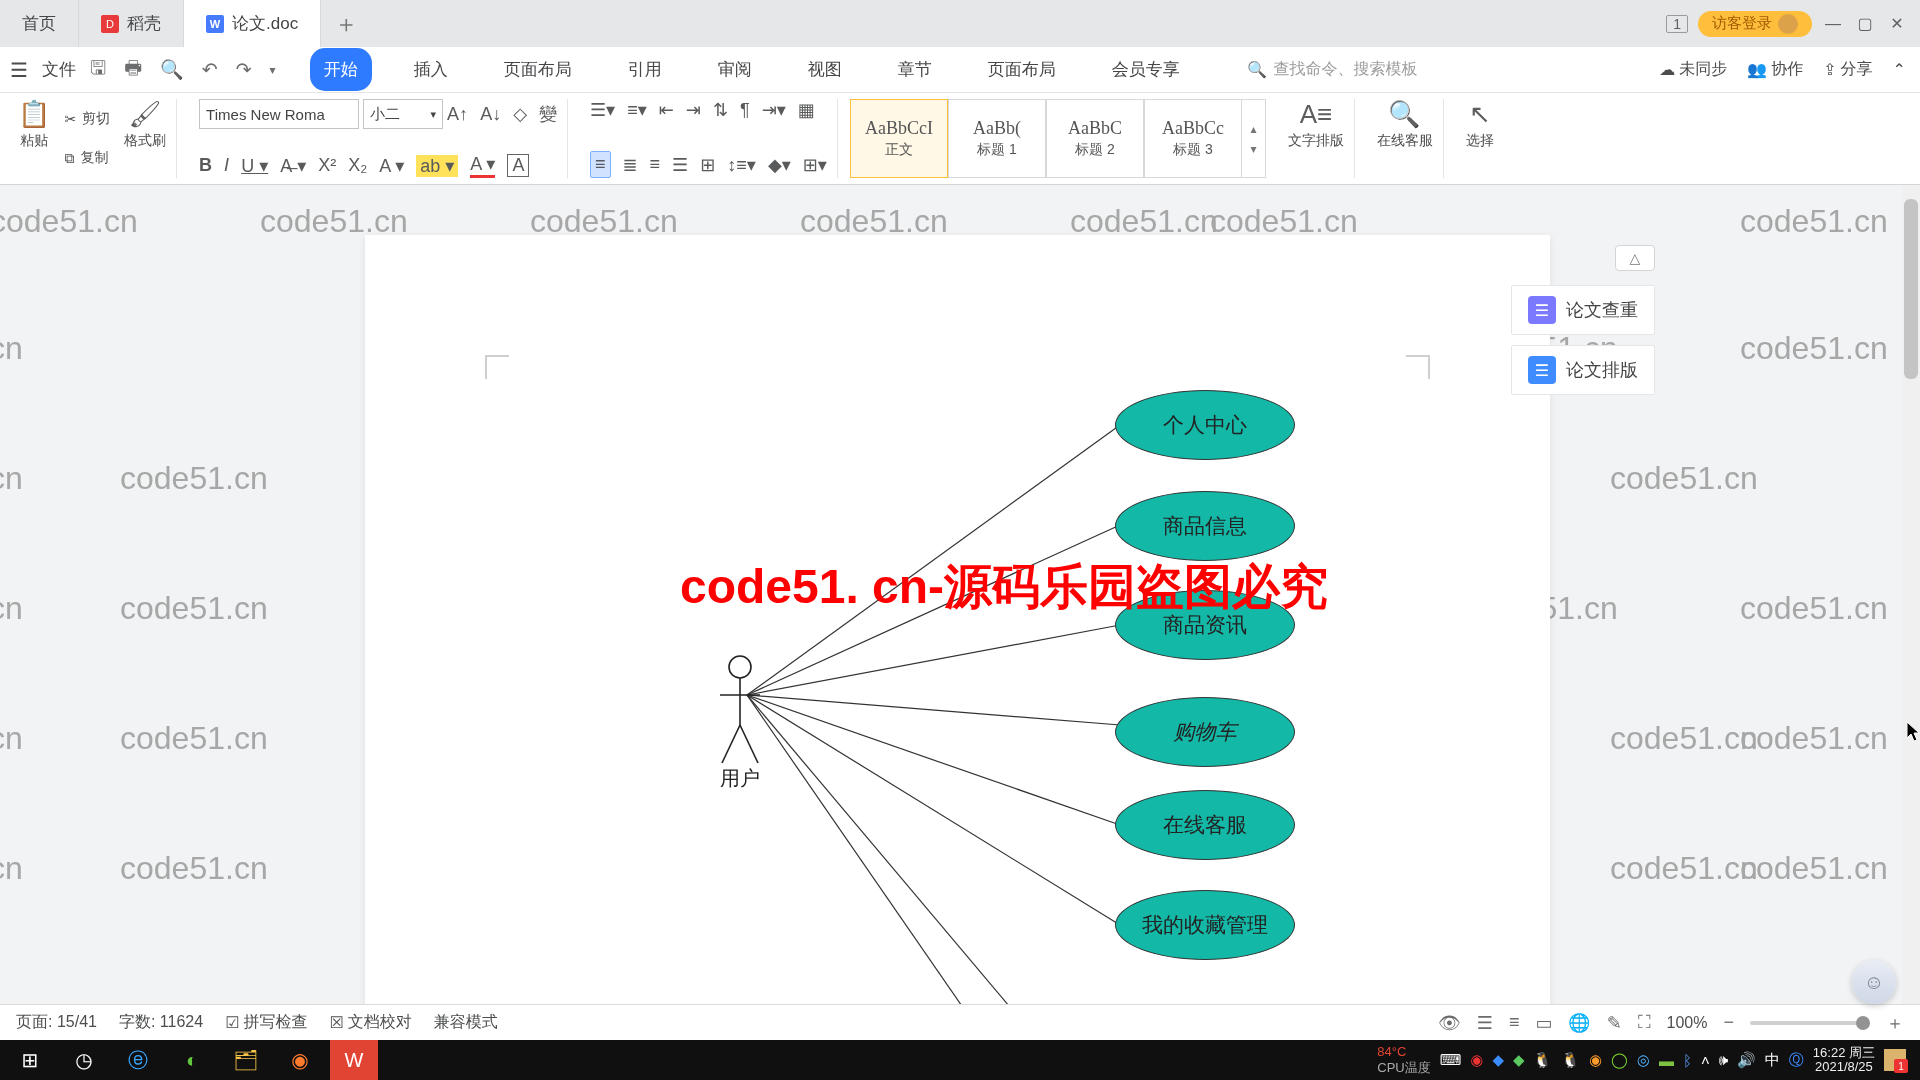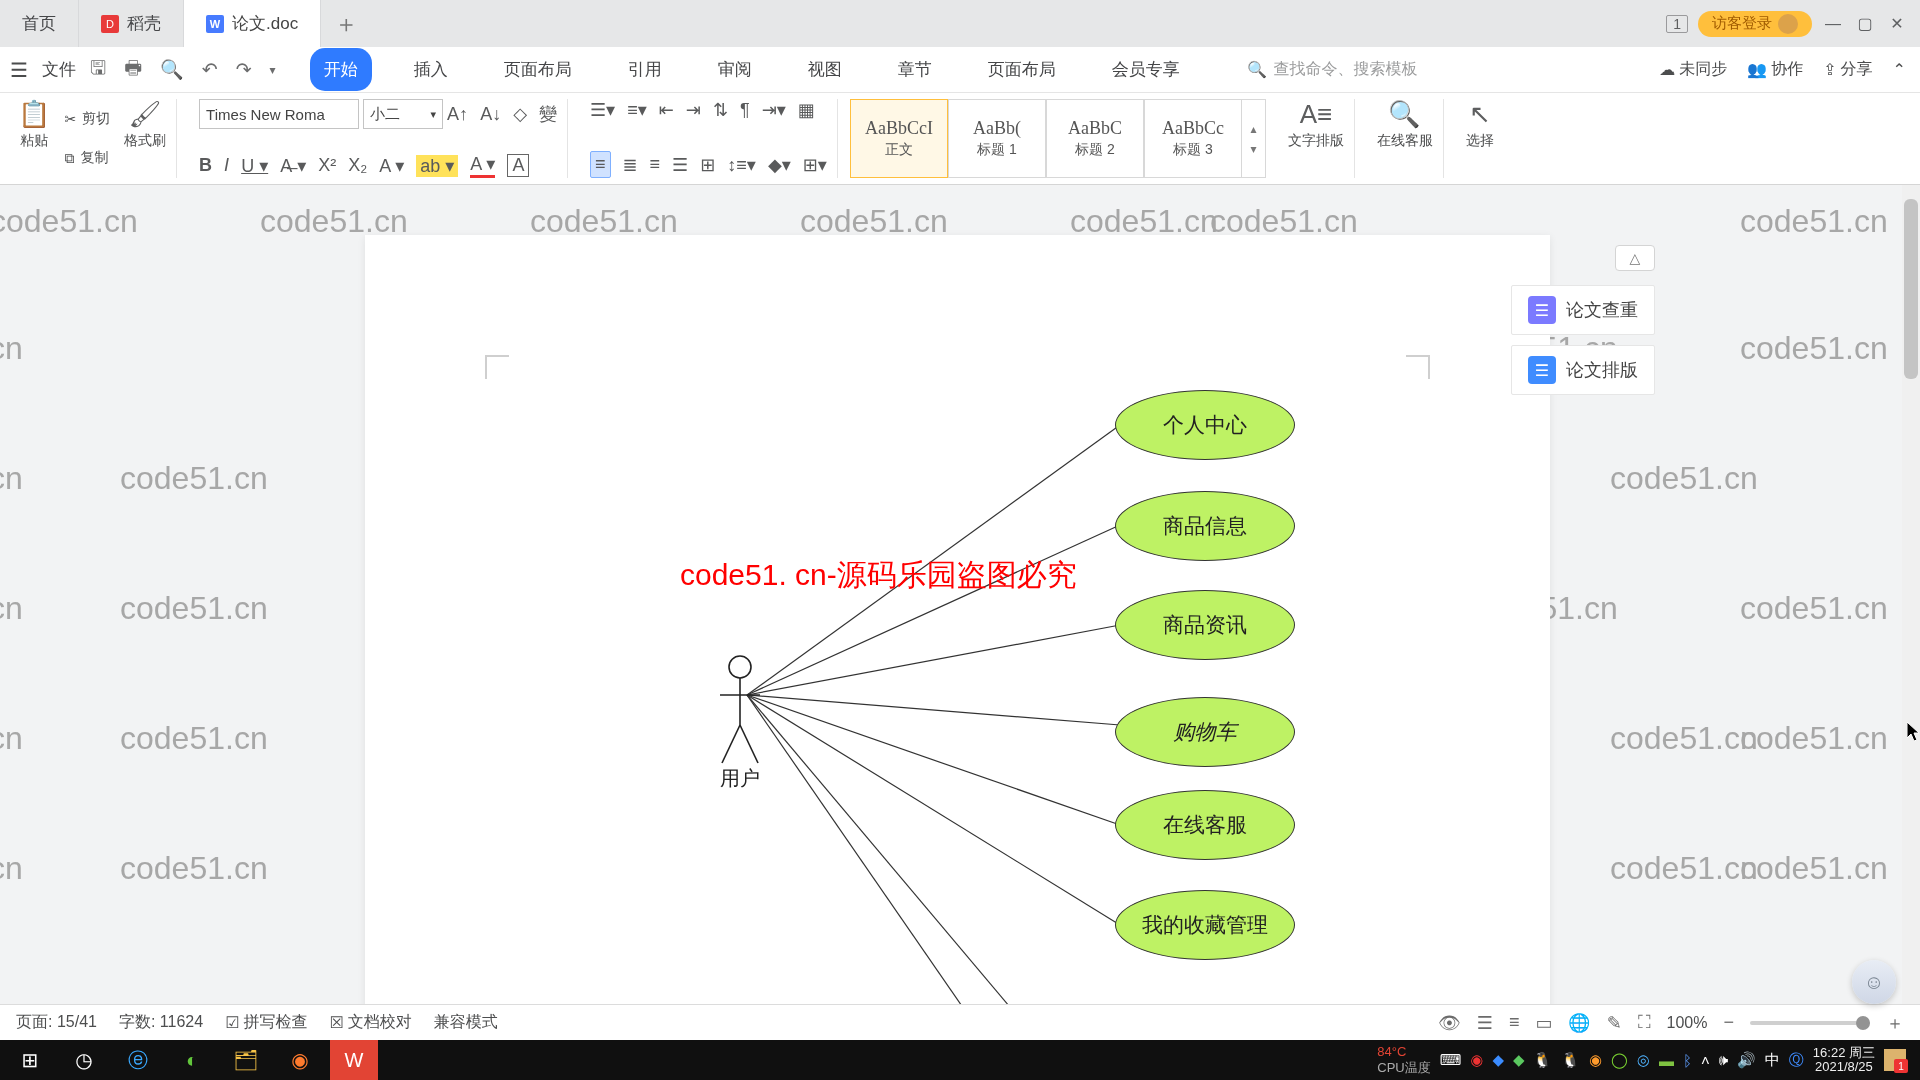--- a/index.html
+++ b/index.html
@@ -50,23 +50,23 @@
   .watermarks { position: absolute; inset: 0; pointer-events: none; z-index: 0; }
   .watermarks span { position: absolute; color: #a7a7a7; font-size: 32px; font-family: sans-serif; }
   .page { position: absolute; left: 365px; top: 50px; width: 1185px; height: 900px; background: #fff; box-shadow: 0 2px 8px rgba(0,0,0,.08); }
   .page .corner { position:absolute;width:24px;height:24px;border:2px solid #cfcfcf;}
   .page .corner.tl{top:120px;left:120px;border-right:none;border-bottom:none;}
   .page .corner.tr{top:120px;right:120px;border-left:none;border-bottom:none;}
   
   .diagram{position:absolute; left:320px; top:150px; width:700px; height:700px;}
   .actor{position:absolute; left:20px; top:270px; width:70px; text-align:center; font-size:20px; color:#222;}
   .actor svg{display:block;margin:0 auto;}
-  .usecase{position:absolute; width:180px; height:70px; border:1.5px solid #333; border-radius:50%; display:flex;align-items:center;justify-content:center; font-size:21px; color:#222; background:#bef264;}
+  .usecase{position:absolute; width:180px; height:70px; border:1.5px solid #333; border-radius:50%; display:flex;align-items:center;justify-content:center; font-size:21px; color:#222; background:#14b8a6;}
   .connector{stroke:#333;stroke-width:1.2;}
-  .bigwm{position:absolute;color:#FF0000;font-size:30px;font-weight:400;z-index:5;}
+  .bigwm{position:absolute;color:#FF0000;font-size:48px;font-weight:700;z-index:5;}
   
   .sidepanel{position:absolute;right:265px;top:60px;z-index:6;}
   .toggle-bar{width:40px;height:26px;background:#fff;border:1px solid #d4d4d4;border-radius:4px;display:flex;align-items:center;justify-content:center;color:#777;font-size:14px;margin-bottom:14px;margin-left:auto;}
   .sidebtn{display:flex;align-items:center;gap:10px;background:#fff;border:1px solid #e6e6e6;padding:10px 16px;font-size:18px;color:#444;margin-bottom:10px;border-radius:2px;}
   .sidebtn .sq{width:28px;height:28px;border-radius:4px;display:flex;align-items:center;justify-content:center;color:#fff;font-size:16px;}
   .sidebtn .sq.p{background:#7b7aff;}
   .sidebtn .sq.b{background:#3f8cff;}
   
   .vscroll{position:absolute;right:0;top:0;bottom:0;width:18px;background:#f0f0f0;}
   .vscroll .thumb{position:absolute;left:2px;right:2px;top:14px;height:180px;background:#c4c4c4;border-radius:6px;}

